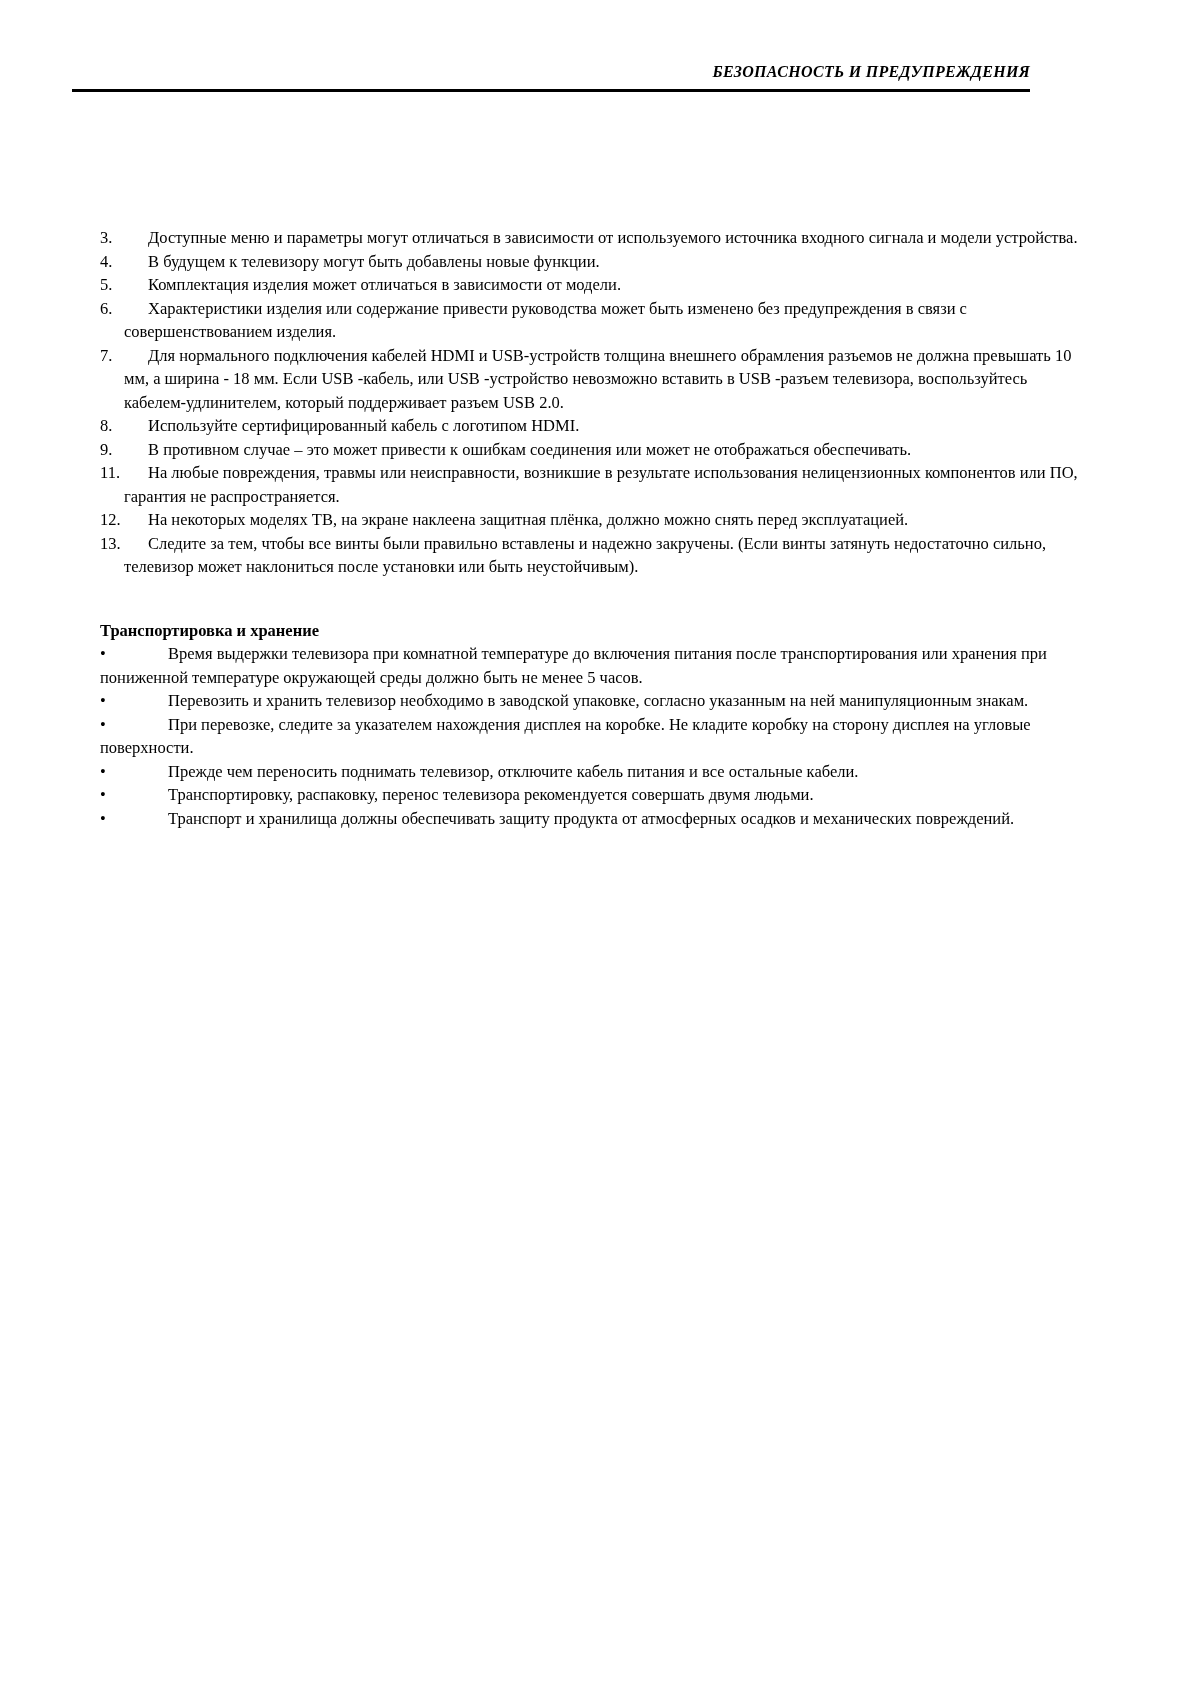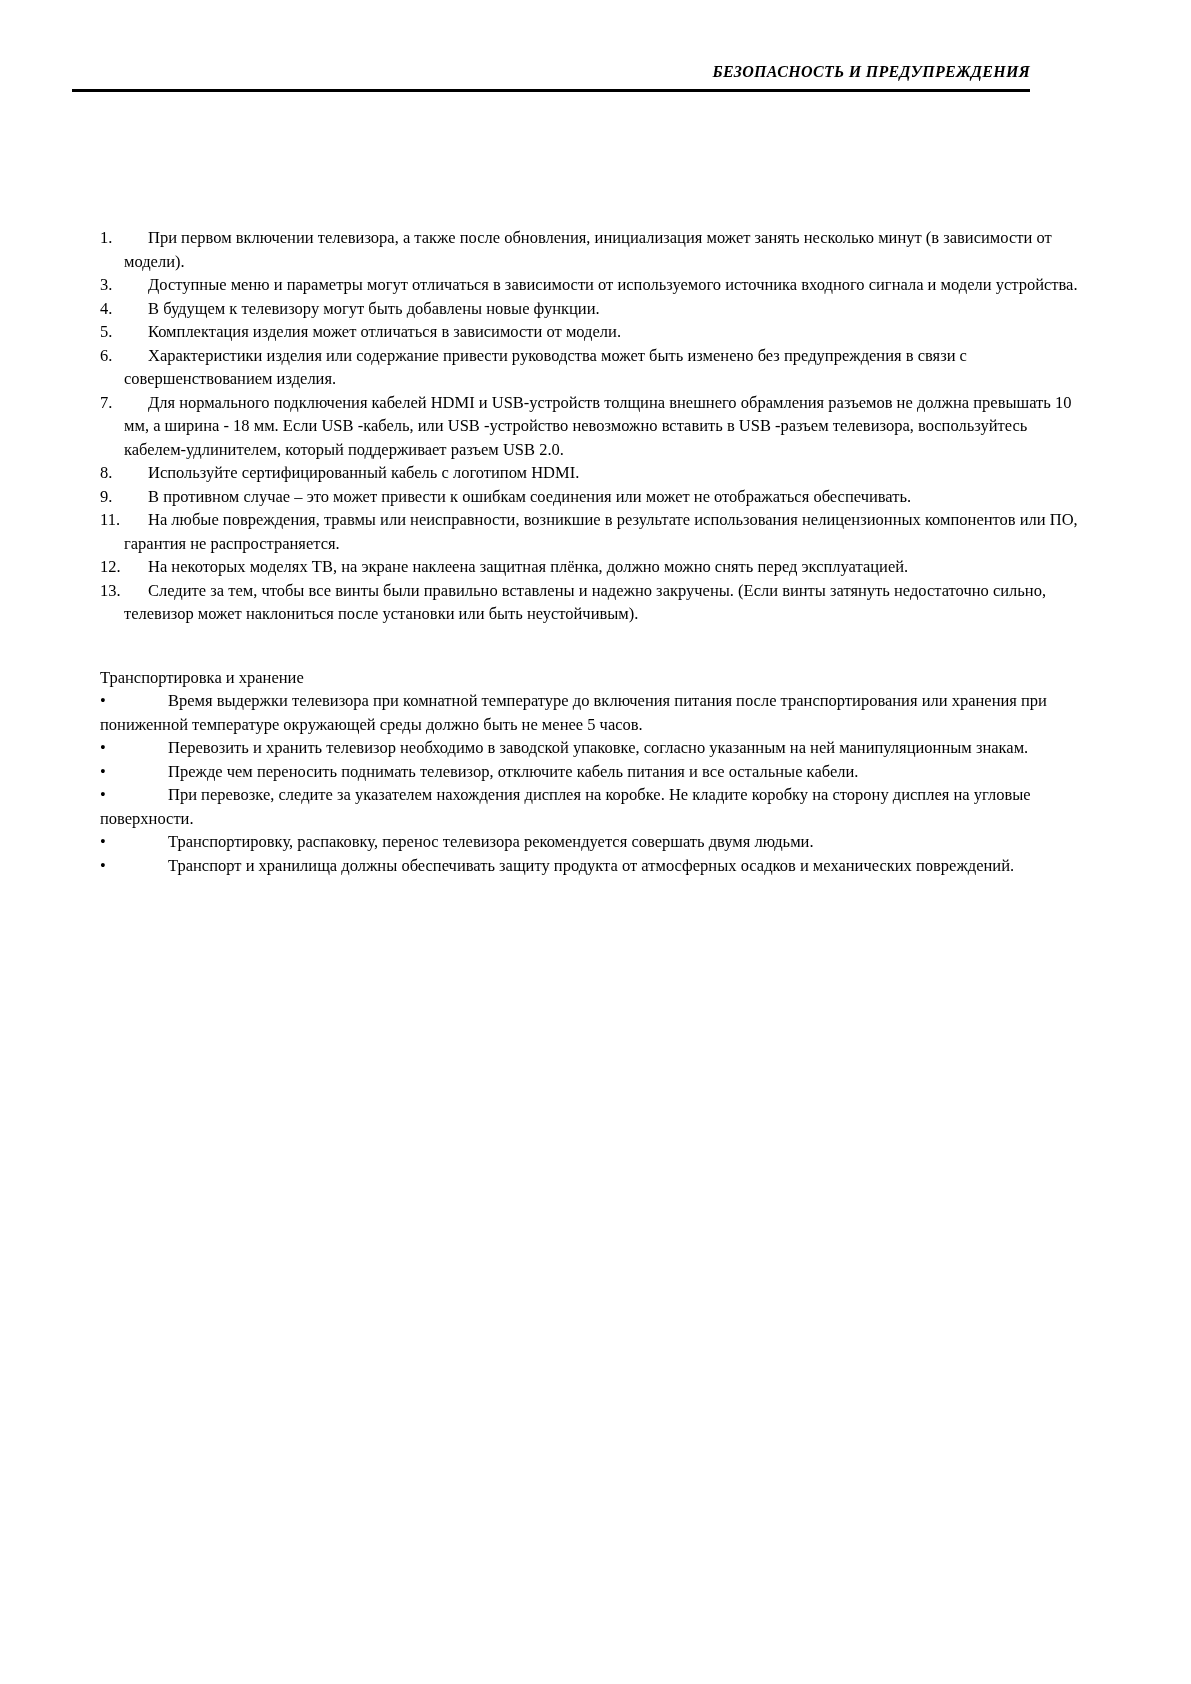--- a/index.html
+++ b/index.html
@@ -37,21 +37,21 @@
   .nli {
     margin-left: 24px;
     text-indent: -24px;
   }
   .nli .num {
     display: inline-block;
     width: 48px;
     text-indent: 0;
   }
   .section-title {
-    font-weight: normal;
+    font-weight: bold;
     margin-top: 40px;
   }
   .bli { }
   .bli .bullet {
     display: inline-block;
     width: 68px;
     text-indent: 0;
   }
 </style>
 </head>
@@ -59,37 +59,36 @@
 
 <div class="page">
 
   <div class="header">
     <span>БЕЗОПАСНОСТЬ И ПРЕДУПРЕЖДЕНИЯ</span>
   </div>
 
   <div class="rule"></div>
 
   <div class="numbered-list">
-      <div class="nli"><span class="num">1.</span><span>При первом включении телевизора, а также после обновления, инициализация может занять несколько минут (в зависимости от модели).</span></div>
       <div class="nli"><span class="num">3.</span><span>Доступные меню и параметры могут отличаться в зависимости от используемого источника входного сигнала и модели устройства.</span></div>
       <div class="nli"><span class="num">4.</span><span>В будущем к телевизору могут быть добавлены новые функции.</span></div>
       <div class="nli"><span class="num">5.</span><span>Комплектация изделия может отличаться в зависимости от модели.</span></div>
       <div class="nli"><span class="num">6.</span><span>Характеристики изделия или содержание привести руководства может быть изменено без предупреждения в связи с совершенствованием изделия.</span></div>
       <div class="nli"><span class="num">7.</span><span>Для нормального подключения кабелей HDMI и USB-устройств толщина внешнего обрамления разъемов не должна превышать 10 мм, а ширина - 18 мм. Если USB -кабель, или USB -устройство невозможно вставить в USB -разъем телевизора, воспользуйтесь кабелем-удлинителем, который поддерживает разъем USB 2.0.</span></div>
       <div class="nli"><span class="num">8.</span><span>Используйте сертифицированный кабель с логотипом HDMI.</span></div>
       <div class="nli"><span class="num">9.</span><span>В противном случае – это может привести к ошибкам соединения или может не отображаться обеспечивать.</span></div>
       <div class="nli"><span class="num">11.</span><span>На любые повреждения, травмы или неисправности, возникшие в результате использования нелицензионных компонентов или ПО, гарантия не распространяется.</span></div>
       <div class="nli"><span class="num">12.</span><span>На некоторых моделях ТВ, на экране наклеена защитная плёнка, должно можно снять перед эксплуатацией.</span></div>
       <div class="nli"><span class="num">13.</span><span>Следите за тем, чтобы все винты были правильно вставлены и надежно закручены. (Если винты затянуть недостаточно сильно, телевизор может наклониться после установки или быть неустойчивым).</span></div>
     </div>
 
   <div class="section-title">Транспортировка и хранение</div>
 
   <div class="bullet-list">
       <div class="bli"><span class="bullet">•</span><span>Время выдержки телевизора при комнатной температуре до включения питания после транспортирования или хранения при пониженной температуре окружающей среды должно быть не менее  5 часов.</span></div>
       <div class="bli"><span class="bullet">•</span><span>Перевозить и хранить телевизор необходимо в заводской упаковке, согласно указанным на ней манипуляционным знакам.</span></div>
+      <div class="bli"><span class="bullet">•</span><span>При перевозке, следите за указателем нахождения дисплея на коробке. Не кладите коробку на сторону дисплея на угловые поверхности.</span></div>
       <div class="bli"><span class="bullet">•</span><span>Прежде чем переносить поднимать телевизор, отключите кабель питания и все остальные кабели.</span></div>
-      <div class="bli"><span class="bullet">•</span><span>При перевозке, следите за указателем нахождения дисплея на коробке. Не кладите коробку на сторону дисплея на угловые поверхности.</span></div>
       <div class="bli"><span class="bullet">•</span><span>Транспортировку, распаковку, перенос телевизора рекомендуется совершать двумя людьми.</span></div>
       <div class="bli"><span class="bullet">•</span><span>Транспорт и хранилища должны обеспечивать защиту продукта от атмосферных осадков и механических повреждений.</span></div>
     </div>
 
 </div>
 
 </body></html>

